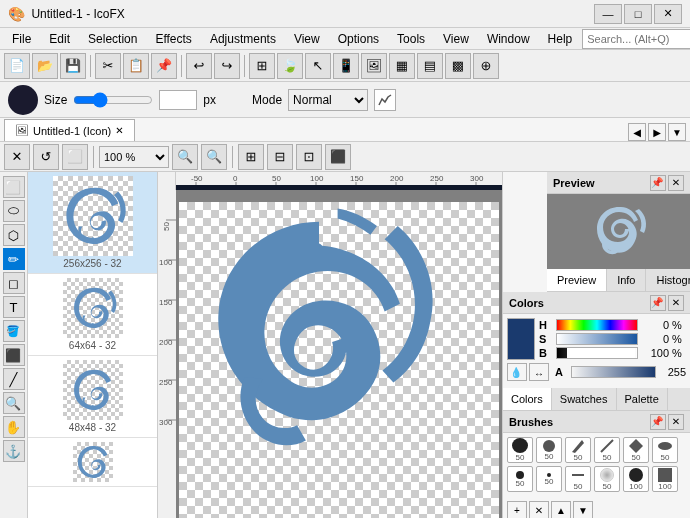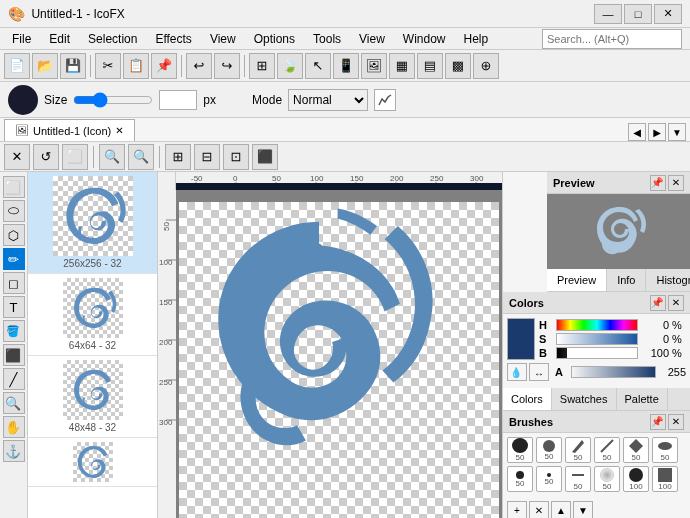--- a/index.html
+++ b/index.html
@@ -60,21 +60,21 @@
     .icon-item { padding: 4px; border-bottom: 1px solid #e0e0e0; display: flex; flex-direction: column; align-items: center; cursor: pointer; justify-content: flex-end; }
     .icon-item.active { background: #cce4f7; }
     .icon-canvas { width: 80px; height: 80px; display: flex; align-items: center; justify-content: center; background: repeating-conic-gradient(#ccc 0% 25%, #fff 0% 50%) 0 0 / 10px 10px; }
     .icon-canvas svg { width: 70px; height: 70px; }
     .icon-label { font-size: 10px; color: #555; margin-top: 2px; }
     .icon-canvas-sm { width: 60px; height: 60px; display: flex; align-items: center; justify-content: center; background: repeating-conic-gradient(#ccc 0% 25%, #fff 0% 50%) 0 0 / 8px 8px; }
     .icon-canvas-sm svg { width: 50px; height: 50px; }
     
     
     .canvas-area { flex: 1; background: #808080; overflow: hidden; position: relative; display: flex; flex-direction: column; }
-    .ruler-top { height: 18px; background: #f0f0f0; border-bottom: 7px solid #0f172a; display: flex; }
+    .ruler-top { height: 18px; background: #f0f0f0; border-bottom: 5px solid #0f172a; display: flex; }
     .ruler-corner { width: 18px; height: 18px; background: #f0f0f0; border-right: 1px solid #ccc; flex-shrink: 0; }
     .ruler-h { flex: 1; position: relative; overflow: hidden; }
     .canvas-scroll { flex: 1; display: flex; }
     .ruler-v { width: 18px; background: #f0f0f0; border-right: 1px solid #ccc; flex-shrink: 0; }
     .canvas-content { flex: 1; position: relative; overflow: hidden; background: #808080; display: flex; align-items: center; justify-content: center; }
     .canvas-checkerboard { width: 320px; height: 320px; background: repeating-conic-gradient(#ccc 0% 25%, #fff 0% 50%) 0 0 / 16px 16px; position: relative; }
     
     
     .right-panel { width: 188px; background: #f5f5f5; border-left: 1px solid #ccc; display: flex; flex-direction: column; overflow: hidden; flex-shrink: 0; }
     
@@ -144,20 +144,21 @@
     <button class="title-btn">□</button>
     <button class="title-btn close-btn">✕</button>
   </div>
 </div>
 
 <div class="menu-bar">
   <span class="menu-item">File</span>
   <span class="menu-item">Edit</span>
   <span class="menu-item">Selection</span>
   <span class="menu-item">Effects</span>
+  <span class="menu-item">Adjustments</span>
   <span class="menu-item">View</span>
   <span class="menu-item">Options</span>
   <span class="menu-item">Tools</span>
   <span class="menu-item">View</span>
   <span class="menu-item">Window</span>
   <span class="menu-item">Help</span>
   <div class="search-box">
     <input class="search-input" type="text" placeholder="Search... (Alt+Q)" style="">
   </div>
 </div>
@@ -217,20 +218,25 @@
     <button class="tab-nav-btn">▶</button>
     <button class="tab-nav-btn">▼</button>
   </div>
 </div>
 
 <div class="toolbar3">
   <button class="tb-btn">✕</button>
   <button class="tb-btn">↺</button>
   <button class="tb-btn">⬜</button>
   <div class="tb-separator"></div>
+  <select class="zoom-select">
+    <option>100 %</option>
+    <option>200 %</option>
+    <option>50 %</option>
+  </select>
   <button class="tb-btn">🔍</button>
   <button class="tb-btn">🔍</button>
   <div class="tb-separator"></div>
   <button class="tb-btn">⊞</button>
   <button class="tb-btn">⊟</button>
   <button class="tb-btn">⊡</button>
   <button class="tb-btn">⬛</button>
 </div>
 
 <div class="main-area">

